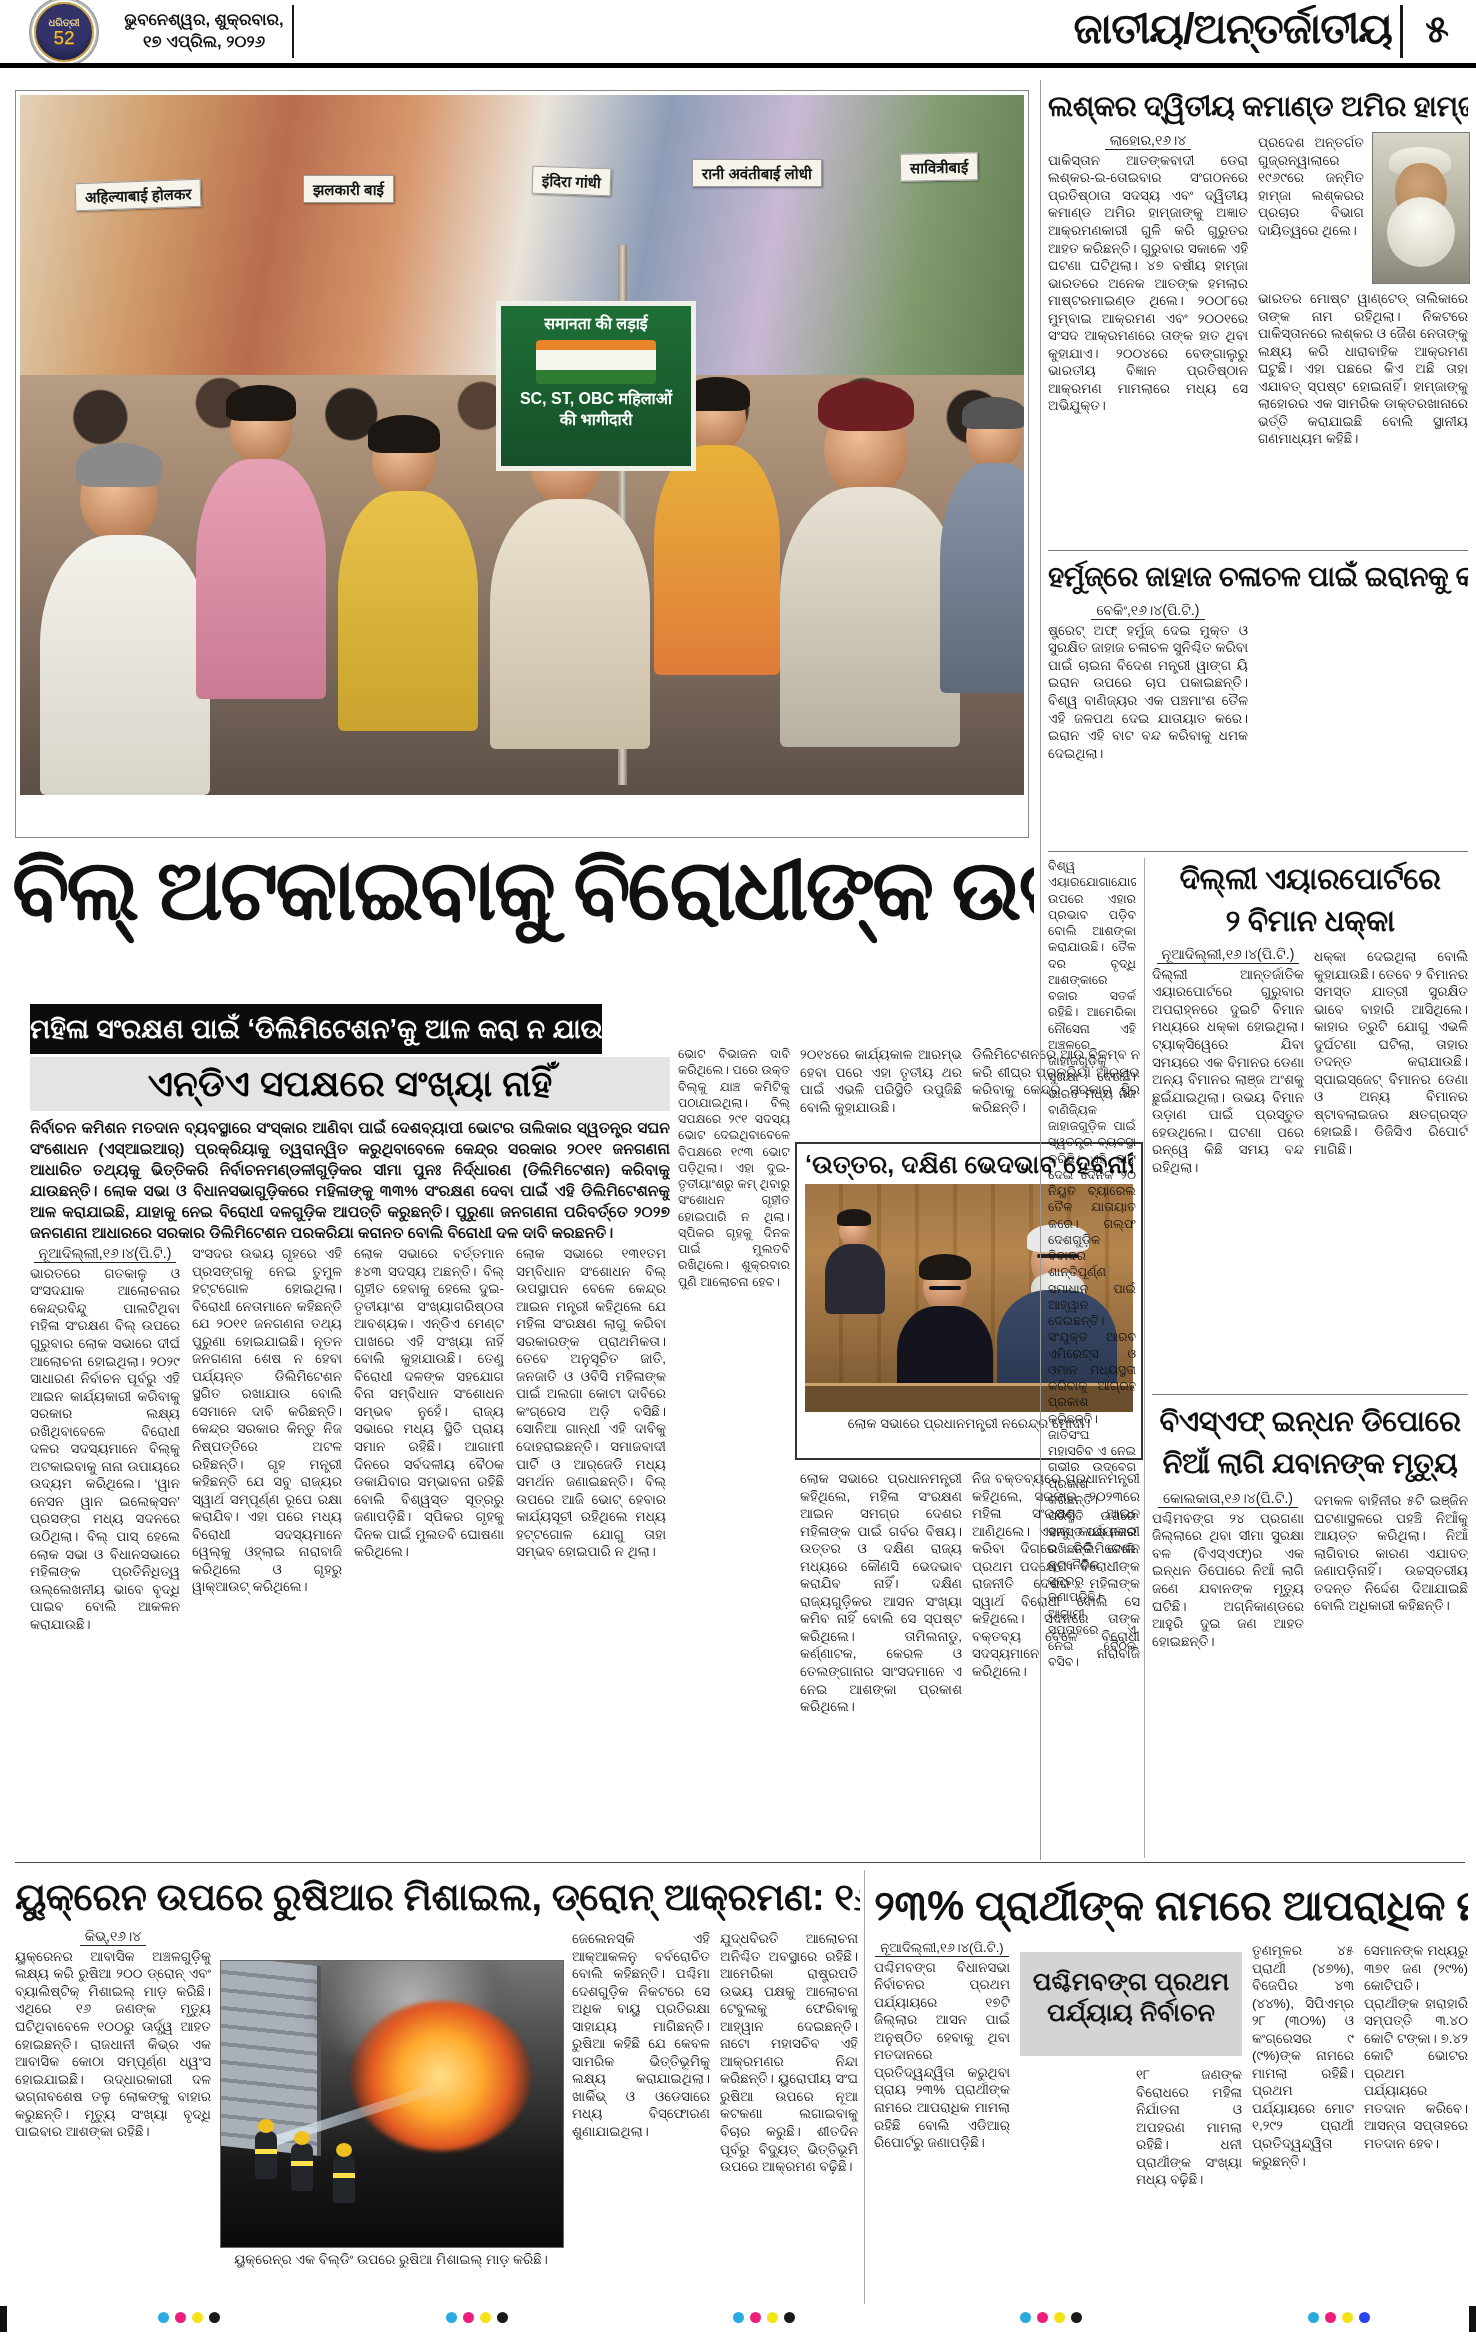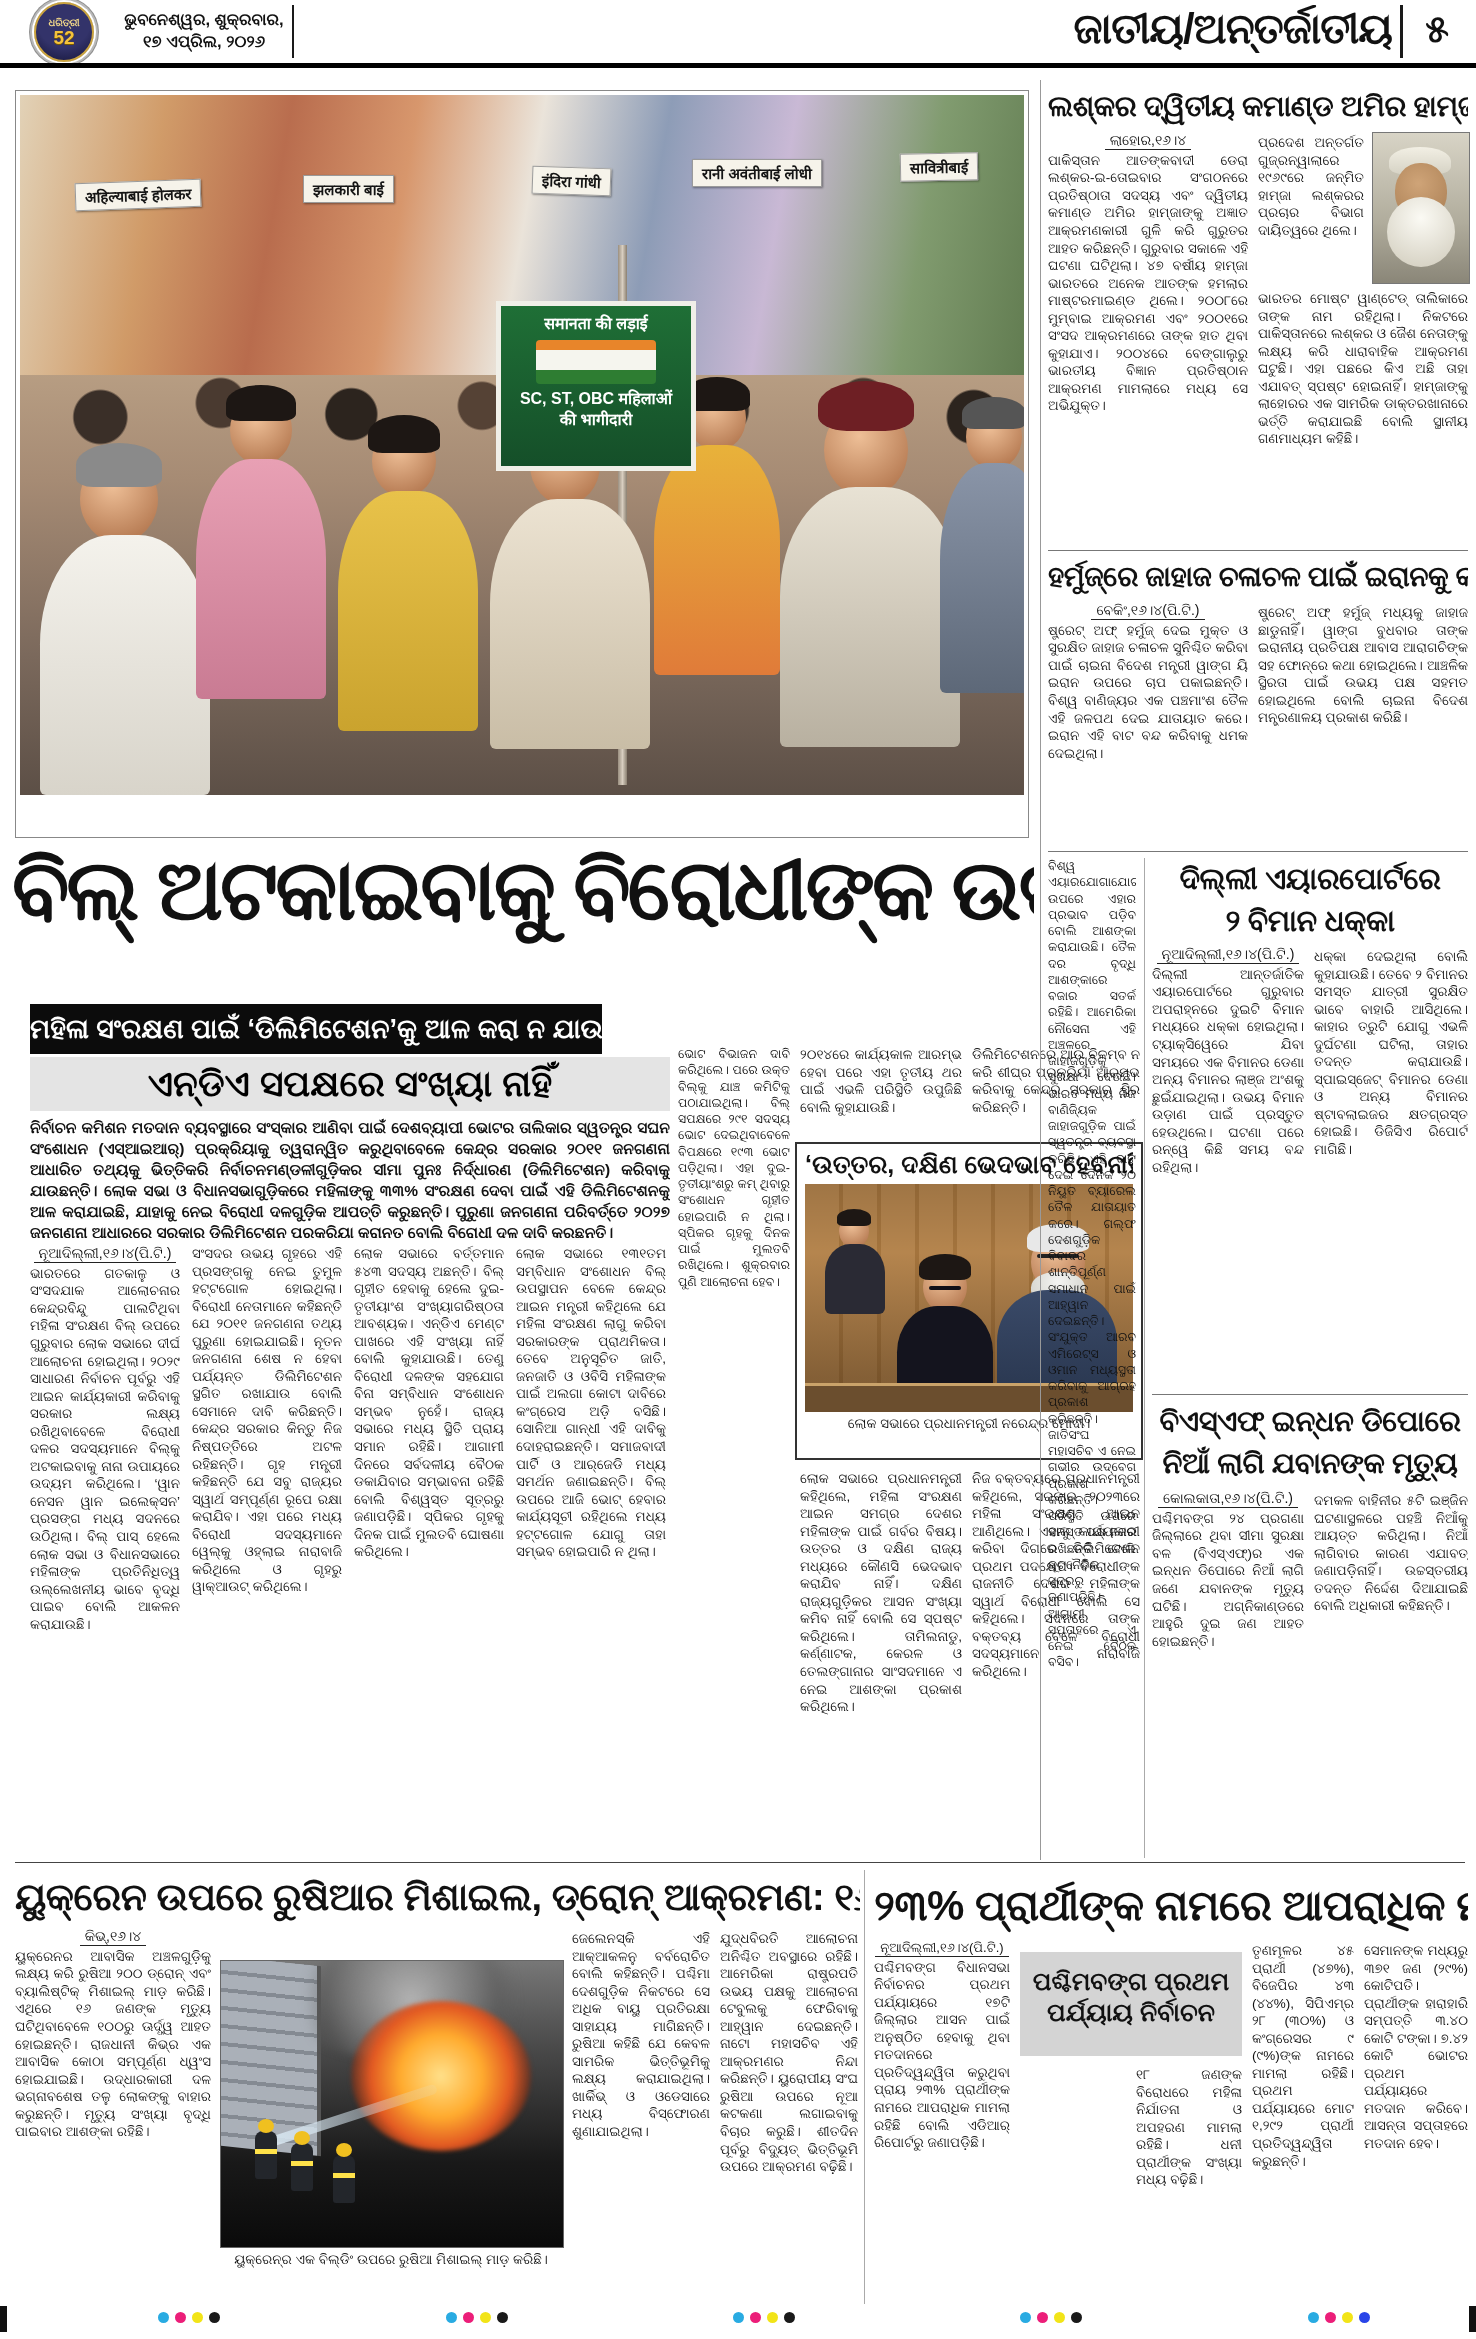--- a/index.html
+++ b/index.html
@@ -5,21 +5,21 @@
   html,body{margin:0;padding:0;background:#e8e8e8;}
   .page{position:relative;width:1476px;height:2339px;background:#fff;margin:0 auto;
         font-family:"Liberation Sans","DejaVu Sans",sans-serif;color:#111;overflow:hidden;
         box-shadow:0 0 6px rgba(0,0,0,.3);}
   
   .logo-ring{position:absolute;left:34px;top:2px;width:56px;height:56px;border-radius:50%;
     background:radial-gradient(circle at 50% 30%,#33336a 0 55%,#141438 100%);
     border:2px solid #c9a23f;box-shadow:0 0 0 2px #fff,0 0 0 4px #b9b9b9,0 0 0 5px #8f8f8f;
     display:flex;flex-direction:column;align-items:center;justify-content:center;}
   .logo-name{color:#f3d98a;font-size:10px;font-weight:700;line-height:1;}
-  .logo-52{color:#f5c33c;font-size:19px;font-weight:700;line-height:1;text-shadow:0 1px 0 #7a5a00;}
+  .logo-52{color:#f5c33c;font-size:19px;font-weight:400;line-height:1;text-shadow:0 1px 0 #7a5a00;}
   .mast-date{position:absolute;left:118px;top:8px;width:172px;font-size:16.5px;font-weight:700;
     text-align:center;line-height:1.35;}
   .vrule{position:absolute;background:#1a1a1a;}
   .mast-section{position:absolute;left:640px;top:5px;width:752px;text-align:right;
     font-size:42px;font-weight:800;letter-spacing:-1px;white-space:nowrap;overflow:hidden;}
   .mast-page{position:absolute;left:1406px;top:8px;width:62px;text-align:center;
     font-size:38px;font-weight:800;}
   .mast-rule{position:absolute;left:0;top:63px;width:1476px;height:5px;background:#000;}
   
   .col{position:absolute;font-size:13.5px;line-height:1.3;text-align:justify;overflow:hidden;}
@@ -247,21 +247,20 @@
     <div class="pak-beard"></div>
   </div>
   <div class="col" style="left:1258px;top:290px;width:210px;height:254px;">ଭାରତର ମୋଷ୍ଟ ୱାଣ୍ଟେଡ୍ ତାଲିକାରେ ତାଙ୍କ ନାମ ରହିଥିଲା। ନିକଟରେ ପାକିସ୍ତାନରେ ଲଶ୍କର ଓ ଜୈଶ ନେତାଙ୍କୁ ଲକ୍ଷ୍ୟ କରି ଧାରାବାହିକ ଆକ୍ରମଣ ଘଟୁଛି। ଏହା ପଛରେ କିଏ ଅଛି ତାହା ଏଯାବତ୍ ସ୍ପଷ୍ଟ ହୋଇନାହିଁ। ହାମ୍ଜାଙ୍କୁ ଲାହୋରର ଏକ ସାମରିକ ଡାକ୍ତରଖାନାରେ ଭର୍ତ୍ତି କରାଯାଇଛି ବୋଲି ସ୍ଥାନୀୟ ଗଣମାଧ୍ୟମ କହିଛି।</div>
 
   <div class="hline" style="left:1048px;top:550px;width:420px;"></div>
   <div class="hl" style="left:1048px;top:556px;width:420px;height:42px;font-size:28px;line-height:42px;">ହର୍ମୁଜ୍‌ରେ ଜାହାଜ ଚଳାଚଳ ପାଇଁ ଇରାନକୁ କହିଲା ଚାଇନା</div>
   <div class="col" style="left:1048px;top:602px;width:200px;height:246px;">
     <div class="dl"><span>ବେକିଂ,୧୬।୪(ପି.ଟି.)</span></div>
     <span>ଷ୍ଟ୍ରେଟ୍ ଅଫ୍ ହର୍ମୁଜ୍ ଦେଇ ମୁକ୍ତ ଓ ସୁରକ୍ଷିତ ଜାହାଜ ଚଳାଚଳ ସୁନିଶ୍ଚିତ କରିବା ପାଇଁ ଚାଇନା ବିଦେଶ ମନ୍ତ୍ରୀ ୱାଙ୍ଗ ୟି ଇରାନ ଉପରେ ଚାପ ପକାଇଛନ୍ତି। ବିଶ୍ୱ ବାଣିଜ୍ୟର ଏକ ପଞ୍ଚମାଂଶ ତୈଳ ଏହି ଜଳପଥ ଦେଇ ଯାତାୟାତ କରେ। ଇରାନ ଏହି ବାଟ ବନ୍ଦ କରିବାକୁ ଧମକ ଦେଇଥିଲା।</span>
   </div>
-  <div class="col" style="left:1258px;top:604px;width:210px;height:244px;">ଷ୍ଟ୍ରେଟ୍ ଅଫ୍ ହର୍ମୁଜ୍ ମଧ୍ୟକୁ ଜାହାଜ ଛାଡୁନାହିଁ। ୱାଙ୍ଗ ବୁଧବାର ତାଙ୍କ ଇରାନୀୟ ପ୍ରତିପକ୍ଷ ଆବାସ ଆରାଗଚିଙ୍କ ସହ ଫୋନ୍‌ରେ କଥା ହୋଇଥିଲେ। ଆଞ୍ଚଳିକ ସ୍ଥିରତା ପାଇଁ ଉଭୟ ପକ୍ଷ ସହମତ ହୋଇଥିଲେ ବୋଲି ଚାଇନା ବିଦେଶ ମନ୍ତ୍ରଣାଳୟ ପ୍ରକାଶ କରିଛି।</div>
 
   <div class="hline" style="left:1048px;top:851px;width:420px;"></div>
   <div class="col col-sm" style="left:1048px;top:858px;width:88px;height:1000px;">ବିଶ୍ୱ ଏୟାରଯୋଗାଯୋଗ ଉପରେ ଏହାର ପ୍ରଭାବ ପଡ଼ିବ ବୋଲି ଆଶଙ୍କା କରାଯାଉଛି। ତୈଳ ଦର ବୃଦ୍ଧି ଆଶଙ୍କାରେ ବଜାର ସତର୍କ ରହିଛି। ଆମେରିକା ନୌସେନା ଏହି ଅଞ୍ଚଳରେ ଜାହାଜଗୁଡ଼ିକୁ ସୁରକ୍ଷା ଦେଉଛି। ଭାରତ ମଧ୍ୟ ନିଜ ବାଣିଜ୍ୟିକ ଜାହାଜଗୁଡ଼ିକ ପାଇଁ ସ୍ୱତନ୍ତ୍ର ବ୍ୟବସ୍ଥା କରିଛି। ଏହି ବାଟ ଦେଇ ଦୈନିକ ୨୦ ନିୟୁତ ବ୍ୟାରେଲ ତୈଳ ଯାତାୟାତ କରେ। ଗଲ୍ଫ ଦେଶଗୁଡ଼ିକ ବିବାଦର ଶାନ୍ତିପୂର୍ଣ୍ଣ ସମାଧାନ ପାଇଁ ଆହ୍ୱାନ ଦେଇଛନ୍ତି। ସଂଯୁକ୍ତ ଆରବ ଏମିରେଟ୍ସ ଓ ଓମାନ ମଧ୍ୟସ୍ଥତା କରିବାକୁ ଆଗ୍ରହ ପ୍ରକାଶ କରିଛନ୍ତି। ଜାତିସଂଘ ମହାସଚିବ ଏ ନେଇ ଗଭୀର ଉଦ୍‌ବେଗ ପ୍ରକାଶ କରିଛନ୍ତି। ପରିସ୍ଥିତି ଉପରେ ସମସ୍ତ ପକ୍ଷ ନଜର ରଖିଛନ୍ତି ବୋଲି କୂଟନୈତିକ ସୂତ୍ରରୁ ଜଣାପଡ଼ିଛି। ଆଗାମୀ ସପ୍ତାହରେ ଏ ନେଇ ବୈଠକ ବସିବ।</div>
   <div class="vrule" style="left:1144px;top:858px;width:1px;height:1000px;background:#aaa;"></div>
 
   <div class="hl" style="left:1152px;top:858px;width:316px;height:42px;font-size:30px;line-height:42px;">ଦିଲ୍ଲୀ ଏୟାରପୋର୍ଟରେ</div>
   <div class="hl" style="left:1152px;top:900px;width:316px;height:42px;font-size:30px;line-height:42px;">୨ ବିମାନ ଧକ୍କା</div>
   <div class="col" style="left:1152px;top:946px;width:152px;height:442px;">
     <div class="dl"><span>ନୂଆଦିଲ୍ଲୀ,୧୬।୪(ପି.ଟି.)</span></div>
     <span>ଦିଲ୍ଲୀ ଆନ୍ତର୍ଜାତିକ ଏୟାରପୋର୍ଟରେ ଗୁରୁବାର ଅପରାହ୍ନରେ ଦୁଇଟି ବିମାନ ମଧ୍ୟରେ ଧକ୍କା ହୋଇଥିଲା। ଟ୍ୟାକ୍ସିୱେରେ ଯିବା ସମୟରେ ଏକ ବିମାନର ଡେଣା ଅନ୍ୟ ବିମାନର ଲାଞ୍ଜ ଅଂଶକୁ ଛୁଇଁଯାଇଥିଲା। ଉଭୟ ବିମାନ ଉଡ଼ାଣ ପାଇଁ ପ୍ରସ୍ତୁତ ହେଉଥିଲେ। ଘଟଣା ପରେ ରନ୍‌ୱେ କିଛି ସମୟ ବନ୍ଦ ରହିଥିଲା।</span>

